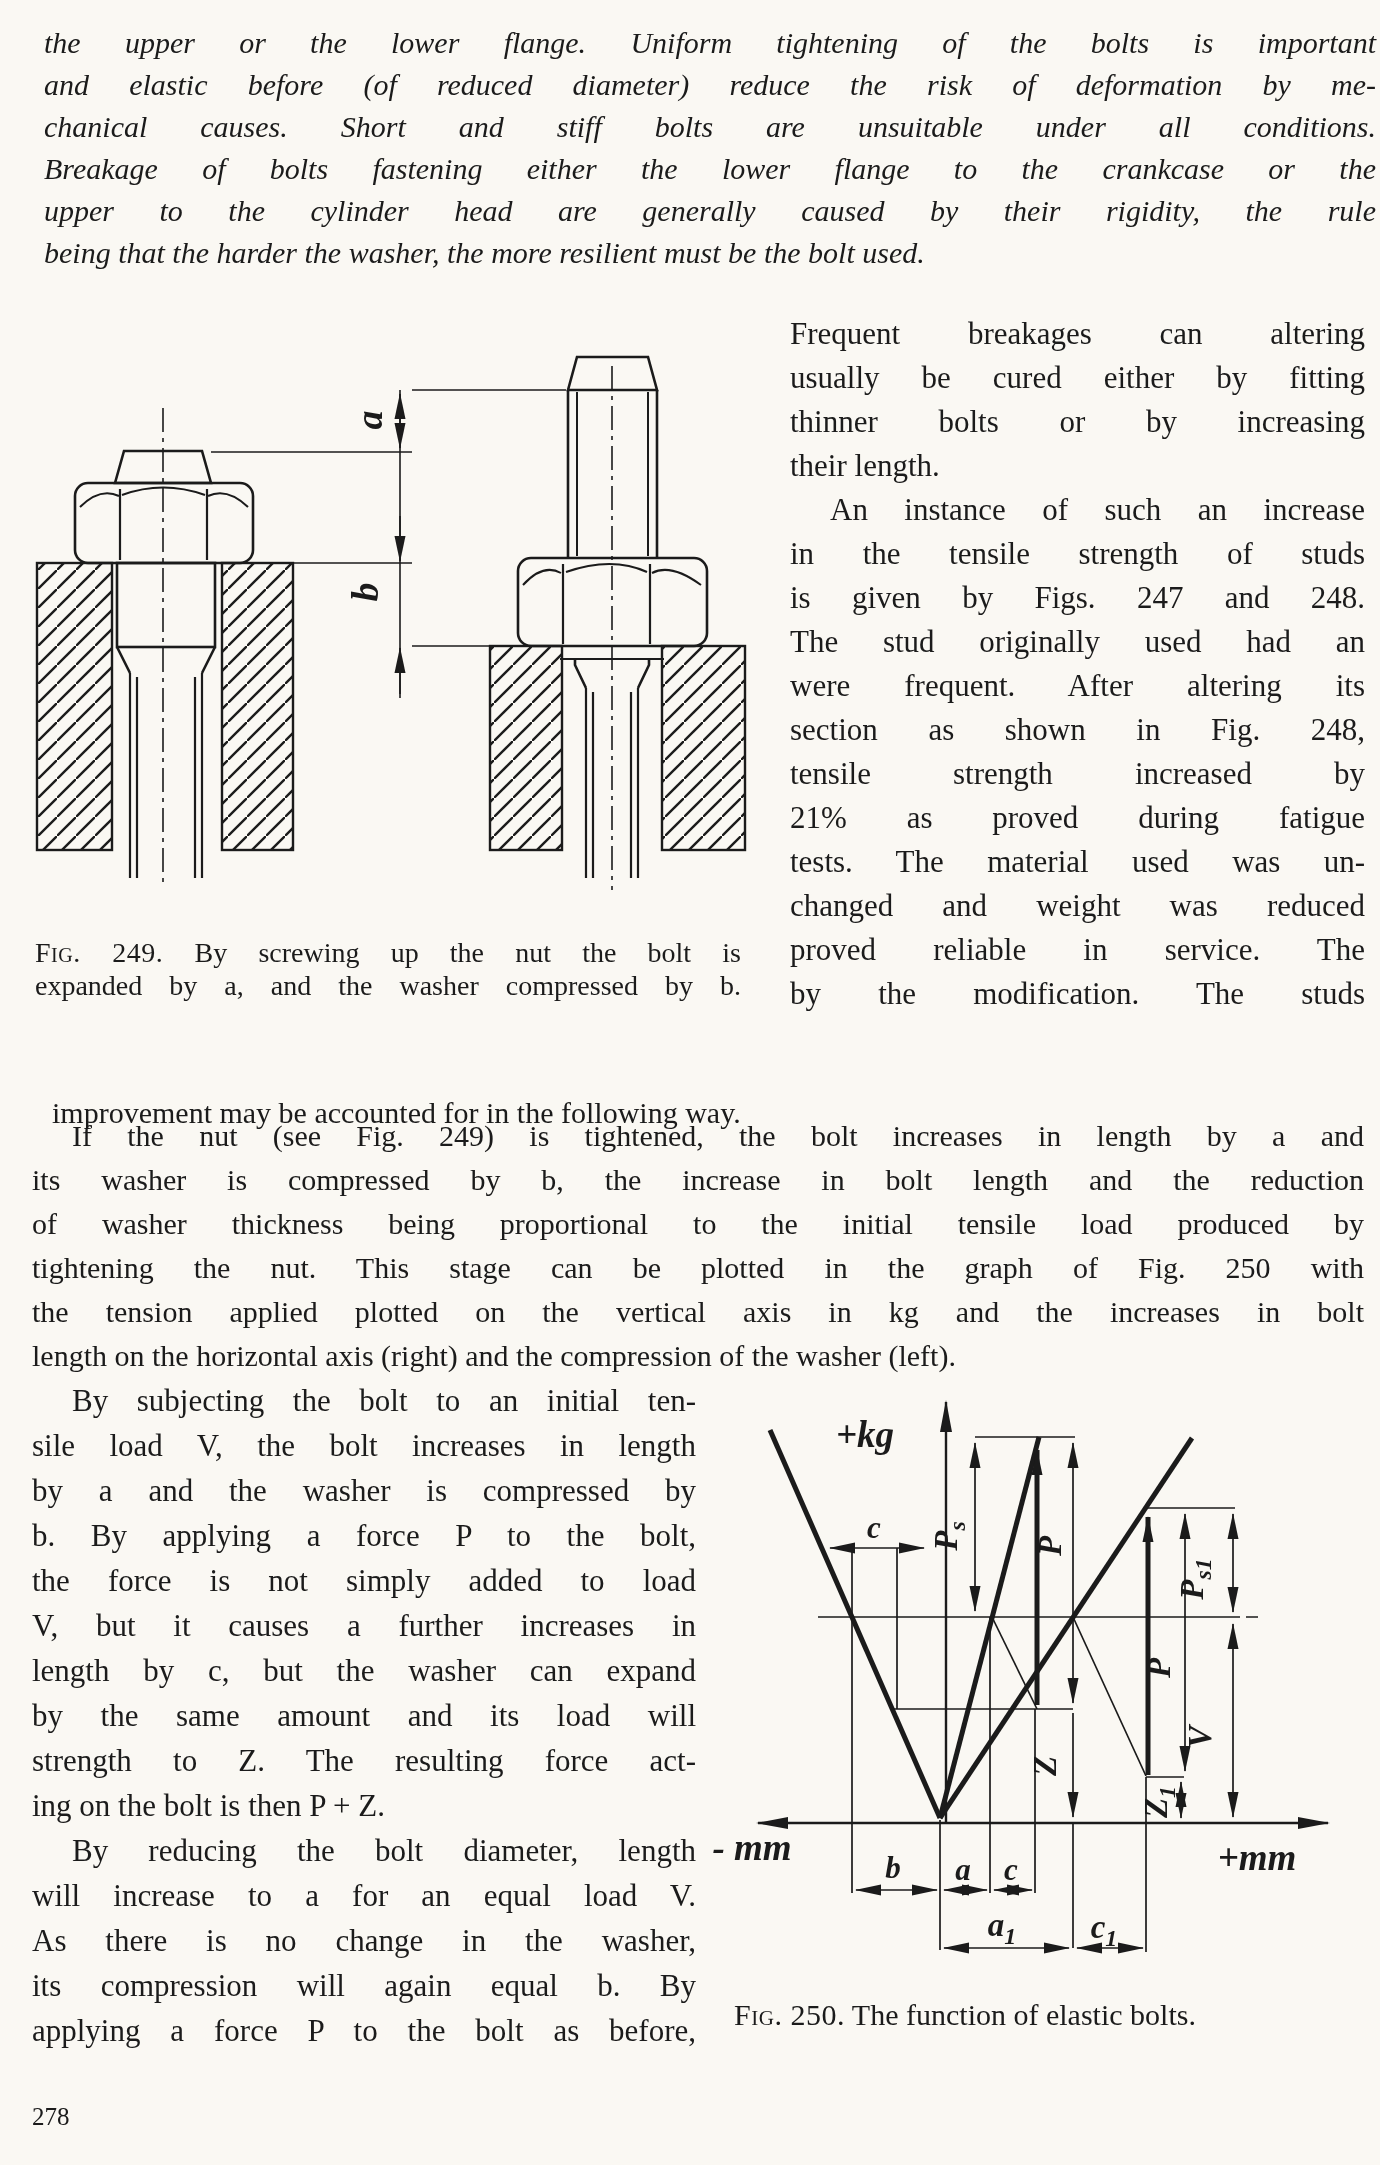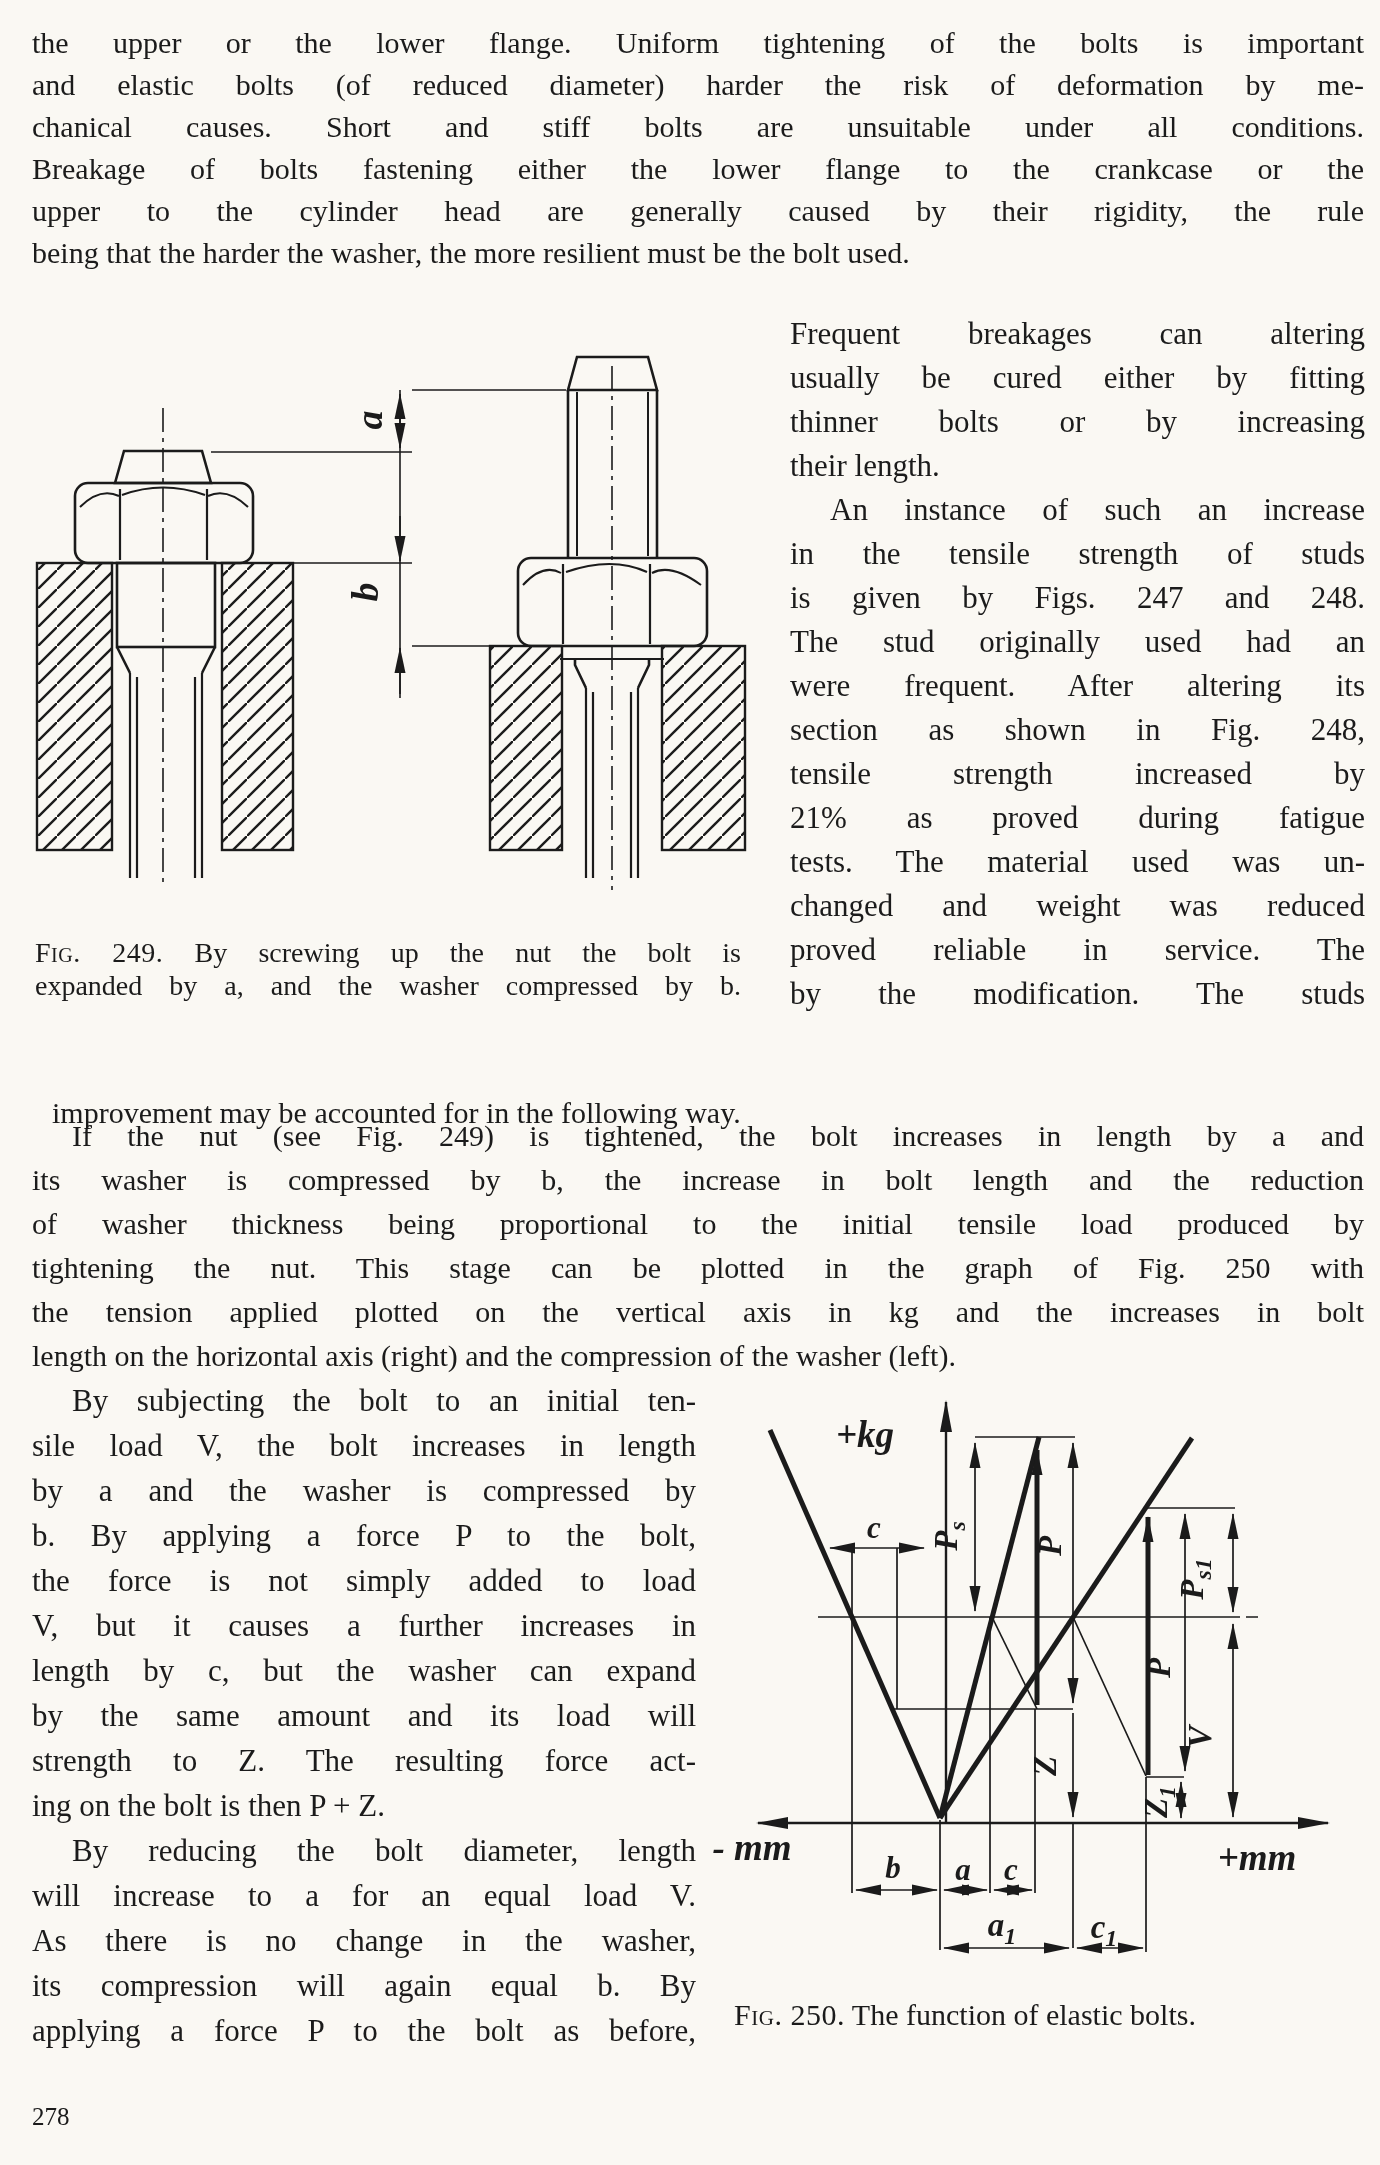--- a/index.html
+++ b/index.html
@@ -27,23 +27,23 @@
   .cap250{font-size:30px;text-align:center;}
   .sc{font-variant:small-caps;letter-spacing:.5px;}
   .pageno{font-size:25px;margin-top:20px;}
   svg{position:absolute;overflow:visible;}
   svg text{fill:#1b1b1b;stroke:none;}
   .figlab{font-family:"Liberation Serif",serif;font-style:italic;font-weight:bold;}
 </style>
 </head>
 <body>
 
-<div class="tblock p1" style="left:32px;top:22px;width:1332px;">
+<div class="tblock p1" style="left:44px;top:22px;width:1332px;font-style:italic;">
   <div class="ln">the upper or the lower flange. Uniform tightening of the bolts is important</div>
-  <div class="ln">and elastic bolts (of reduced diameter) harder the risk of deformation by me-</div>
+  <div class="ln">and elastic before (of reduced diameter) reduce the risk of deformation by me-</div>
   <div class="ln">chanical causes. Short and stiff bolts are unsuitable under all conditions.</div>
   <div class="ln">Breakage of bolts fastening either the lower flange to the crankcase or the</div>
   <div class="ln">upper to the cylinder head are generally caused by their rigidity, the rule</div>
   <div class="ln end">being that the harder the washer, the more resilient must be the bolt used.</div>
 </div>
 
 <svg style="left:25px;top:345px;" width="765" height="555" viewBox="25 345 765 555">
   <defs>
     <pattern id="hatch" width="19" height="19" patternUnits="userSpaceOnUse">
       <path d="M0,19 L19,0" stroke="#1b1b1b" stroke-width="2.4"></path>

